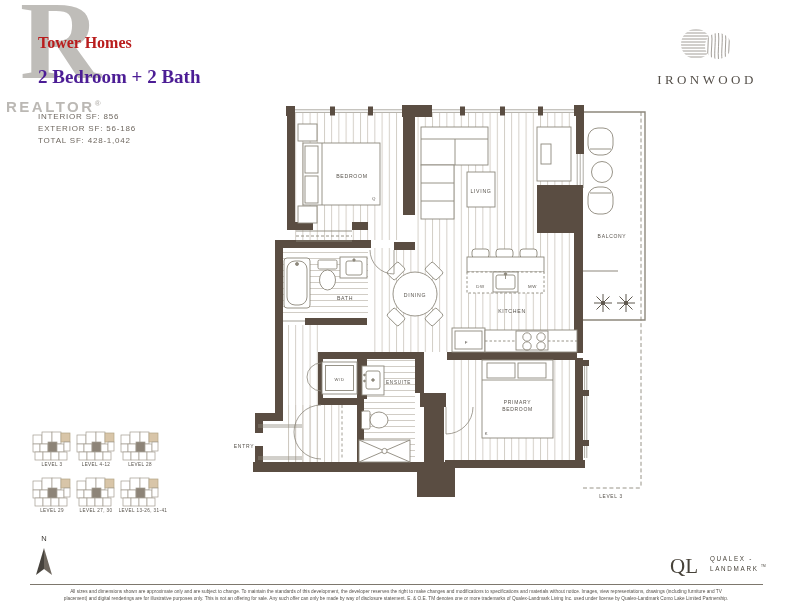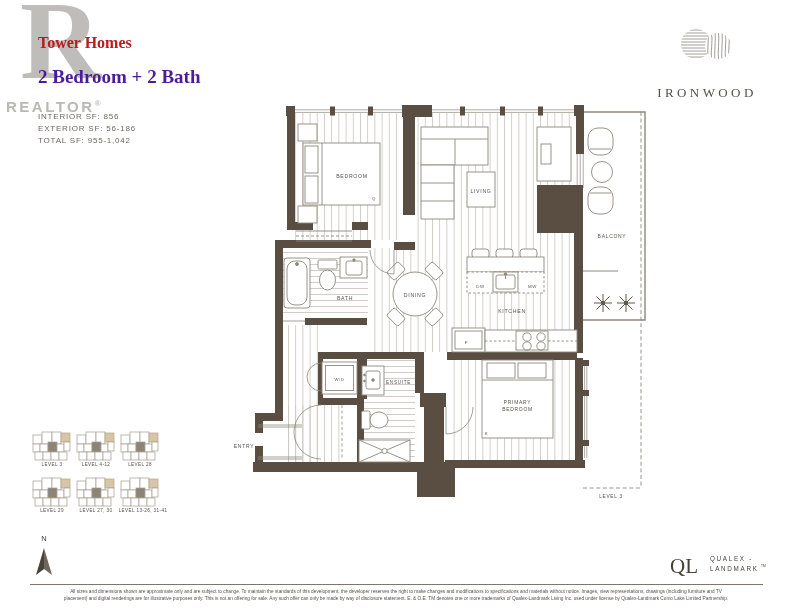--- a/index.html
+++ b/index.html
@@ -20,21 +20,21 @@
           letter-spacing:.3px;color:#2f2b27;}
   .hdr h2{margin:4px 0 0 0;font-family:"Liberation Serif",serif;font-weight:700;
           font-size:16px;color:#b91c1c;}
   .hdr h3{margin:14px 0 0 0;font-family:"Liberation Serif",serif;font-weight:600;
           font-size:19px;color:#4c1d95;}
   .hdr .sf{margin-top:3px;font-size:8px;letter-spacing:.8px;color:#6e675f;}
   .hdr .sf.first{margin-top:24px;}
 
   
   .brand{position:absolute;left:652px;top:24px;width:110px;z-index:2;}
-  .brand .name{margin-top:15px;text-align:center;font-family:"Liberation Serif",serif;
+  .brand .name{margin-top:2px;text-align:center;font-family:"Liberation Serif",serif;
         font-size:13px;letter-spacing:3.4px;color:#55504a;}
 
   svg.plan{position:absolute;left:225px;top:95px;width:450px;height:415px;z-index:2;}
   svg.keyplans{position:absolute;left:28px;top:427px;width:180px;height:92px;z-index:2;}
   svg.compass{position:absolute;left:30px;top:528px;width:28px;height:50px;z-index:2;}
   svg.qllogo{position:absolute;left:660px;top:548px;width:110px;height:32px;z-index:2;}
 
   .plan text, .keyplans text{font-family:"Liberation Sans",sans-serif;fill:#57524b;}
 
   .footer-rule{position:absolute;left:30px;top:584px;width:733px;height:1px;
@@ -49,21 +49,21 @@
 <div class="page">
 
   <div class="wm-r">R</div>
   <div class="wm-text"><span>REALTOR</span><sup>®</sup></div>
 
   <div class="hdr">
     <h2>Tower Homes</h2>
     <h3>2 Bedroom + 2 Bath</h3>
     <div class="sf first">INTERIOR SF: 856</div>
     <div class="sf">EXTERIOR SF: 56-186</div>
-    <div class="sf">TOTAL SF: 955-1,042</div>
+    <div class="sf">TOTAL SF: 428-1,042</div>
   </div>
 
   <div class="brand">
     <svg viewBox="0 0 110 42" width="110" height="42">
       <defs>
         <clipPath id="cL">
             <circle cx="44" cy="20" r="15"></circle>
           </clipPath>
         <clipPath id="cR">
             <circle cx="66" cy="22" r="13"></circle>

